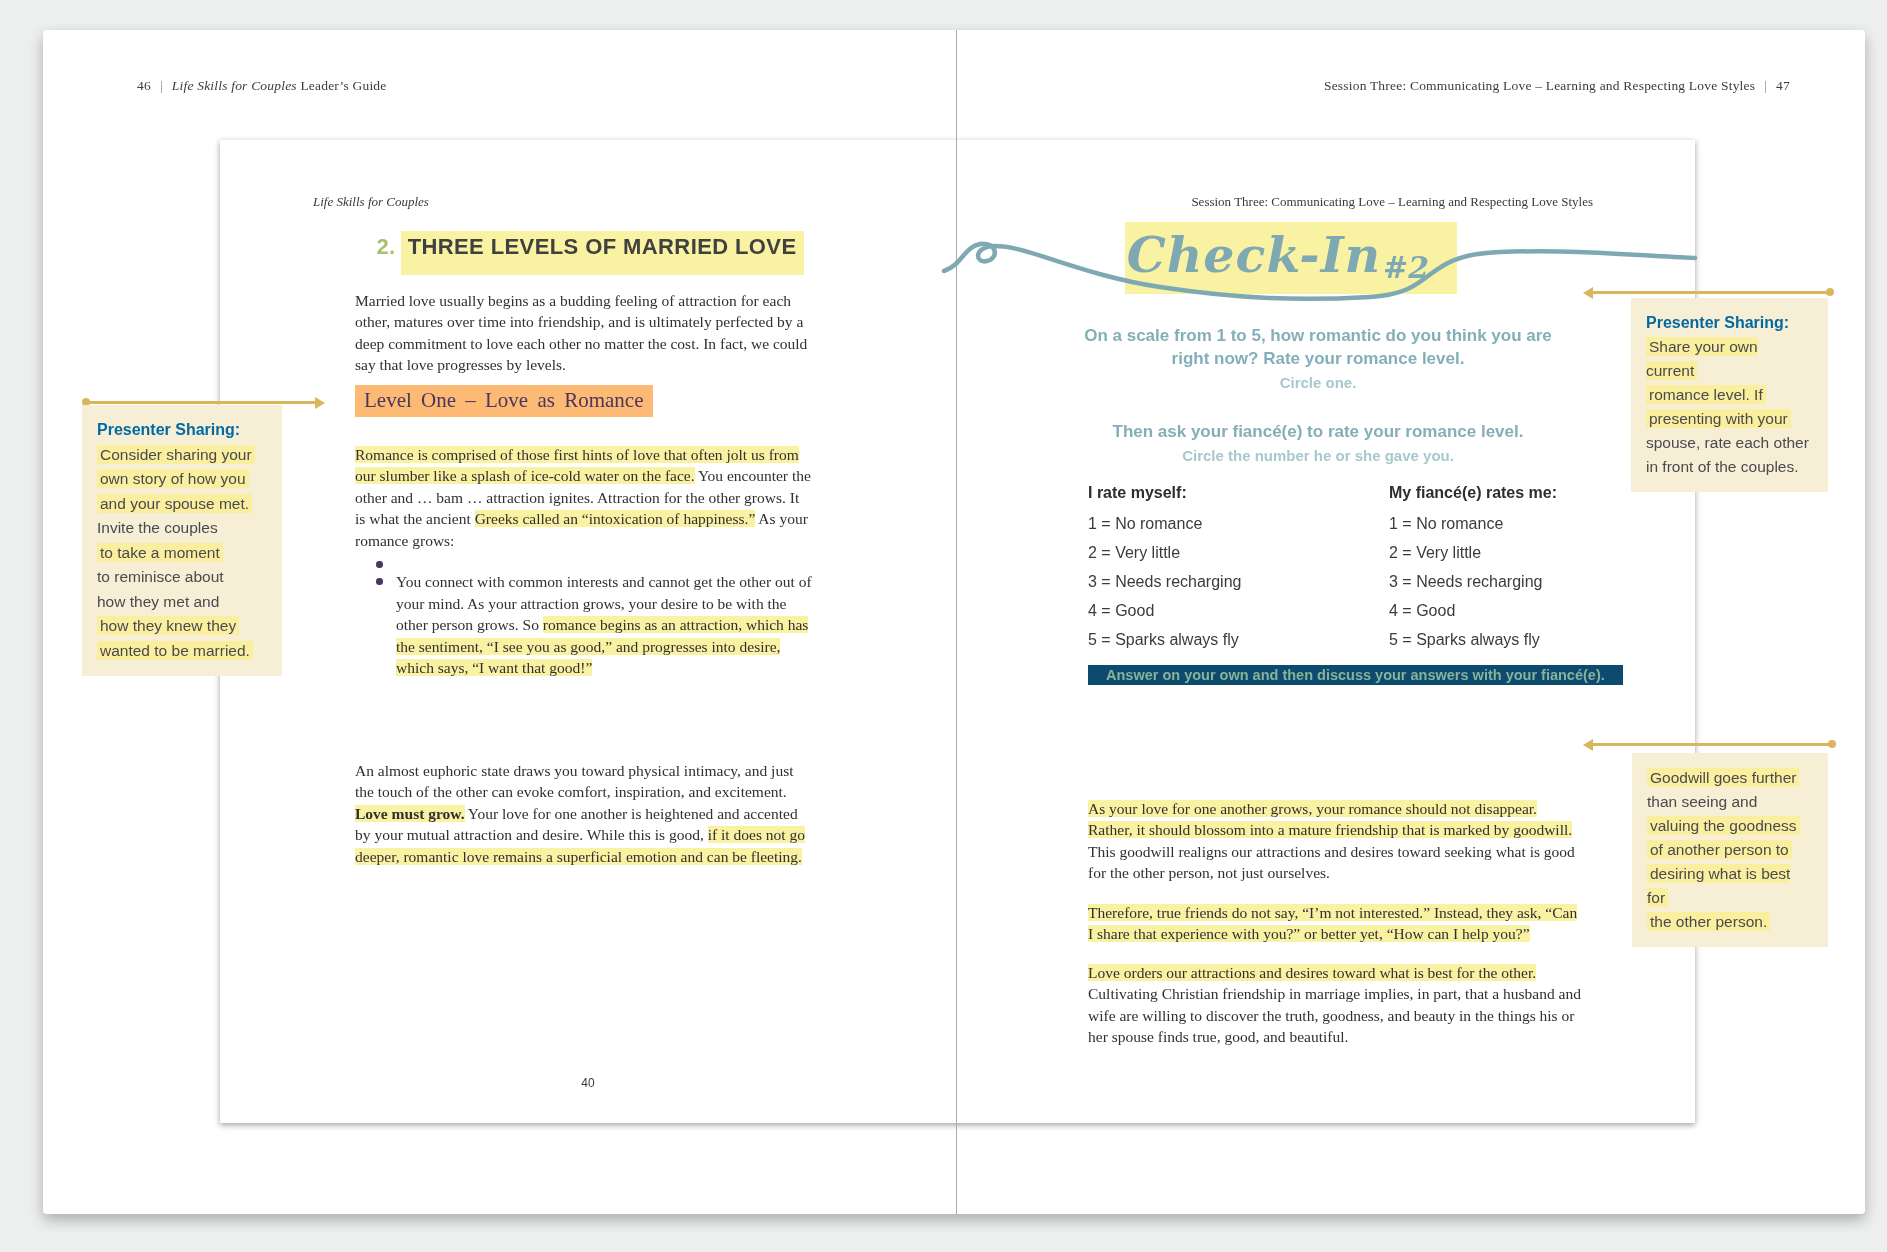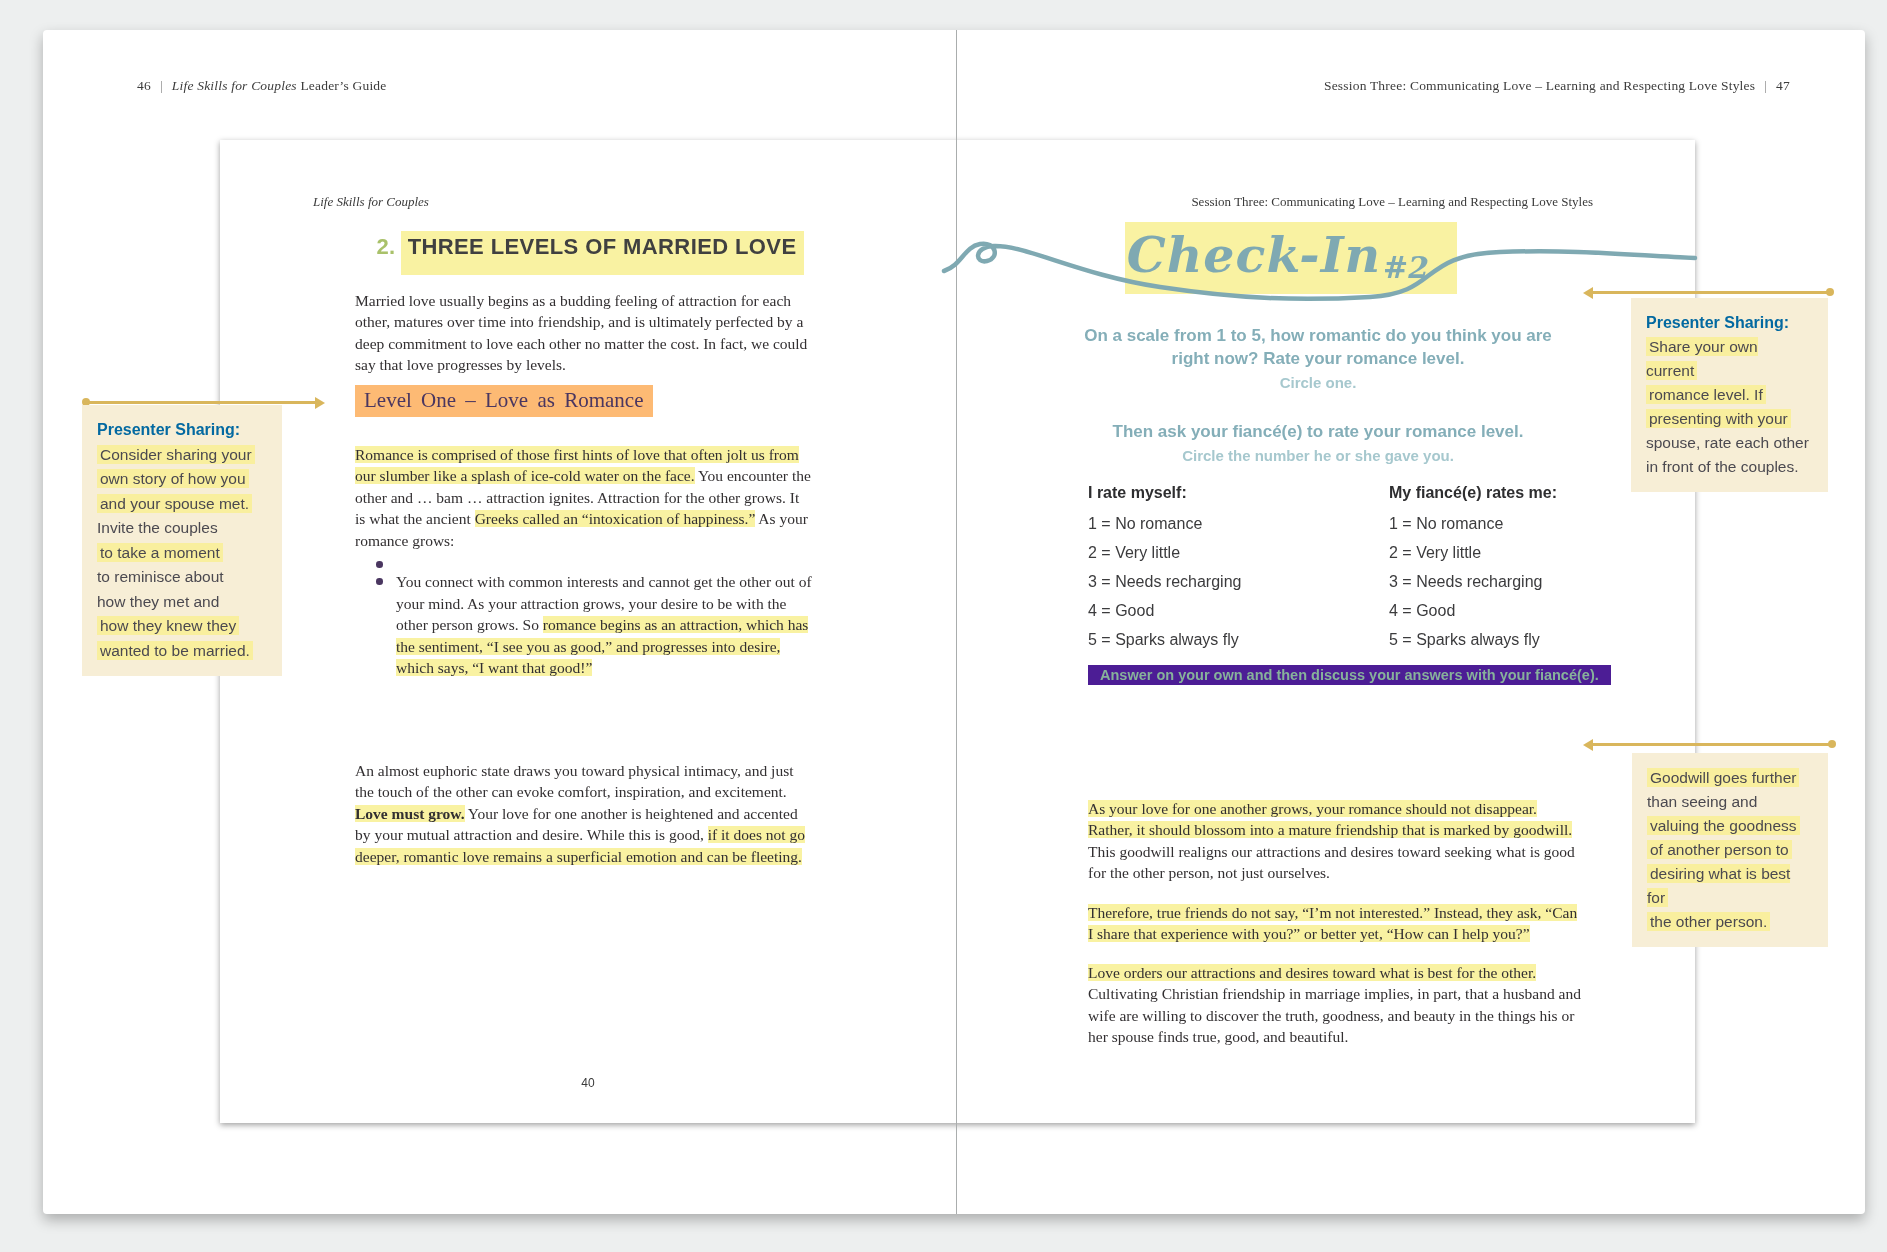--- a/index.html
+++ b/index.html
@@ -84,21 +84,21 @@
   .q-block{position:absolute;left:848px;width:500px;text-align:center;font-weight:bold;}
   .q-main{color:#84aeb8;font-size:17px;line-height:23px;}
   .q-sub{color:#a6c8ce;font-size:15px;margin-top:4px;text-align:center;}
 
   .rate-col{position:absolute;top:338px;font-size:16px;color:#3b3b3d;line-height:29px;}
   .rc-1{left:868px;}
   .rc-2{left:1145px;margin-left:24px;}
   .rate-hdr{font-weight:bold;color:#2e2e30;margin-bottom:2px;}
 
   .answer-note{position:absolute;left:868px;top:527px;font-size:14.5px;font-weight:bold;color:#87b29b;}
-  .answer-note span{background:#4c1d95;padding:2px 12px;}
+  .answer-note span{background:#0c4a6e;padding:2px 18px;}
 
   .lh-right{left:868px;}
   .bs-right{left:868px;width:495px;}
 
   
   .note{
     position:absolute;background:#f7eed6;padding:13px 15px;
     font-size:15.5px;line-height:24.5px;color:#4b4950;
   }
   .note-hdr{font-weight:bold;color:#0369a1;font-size:16px;}

